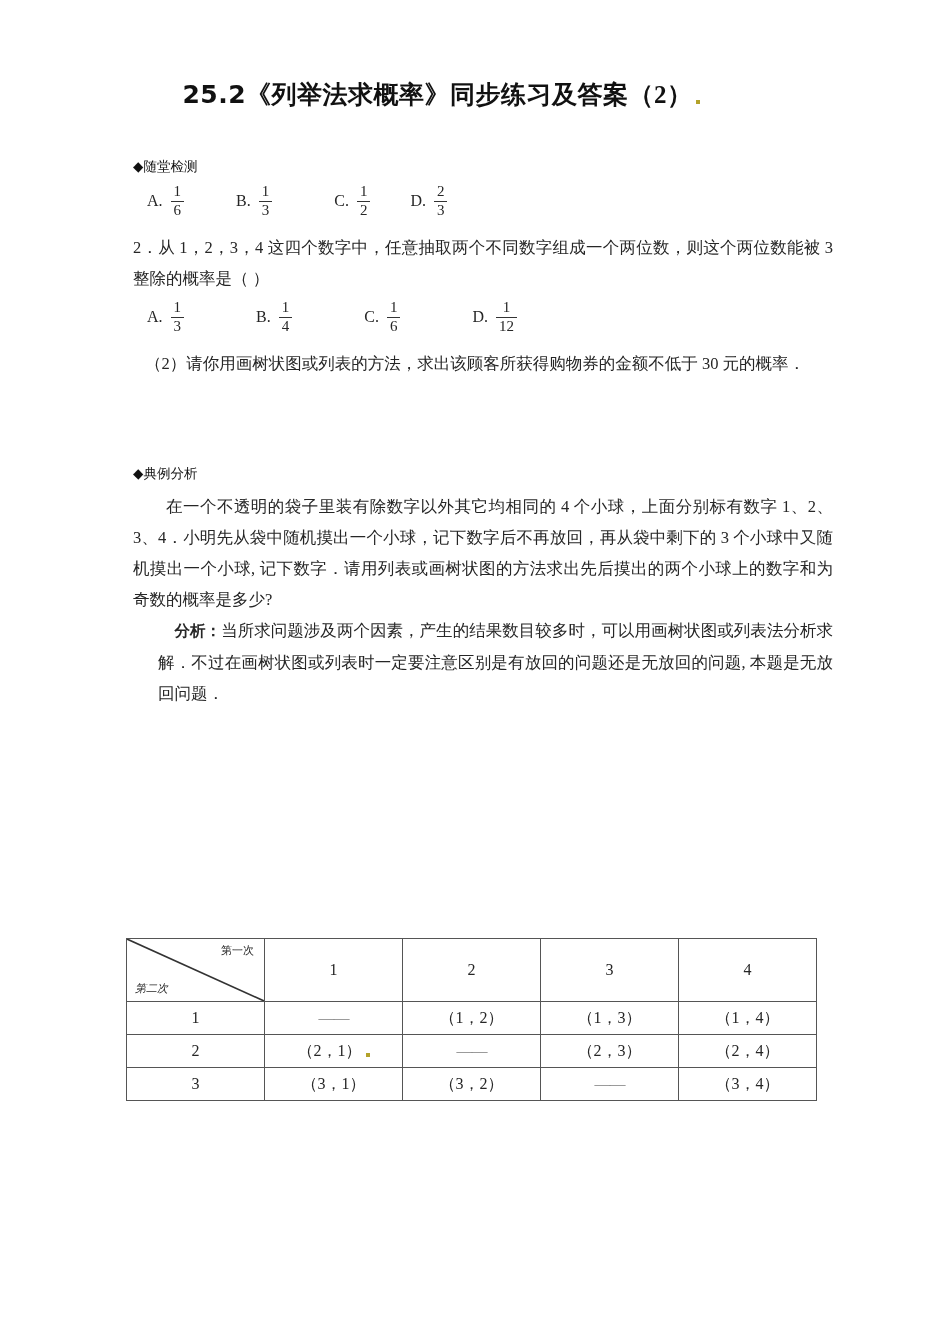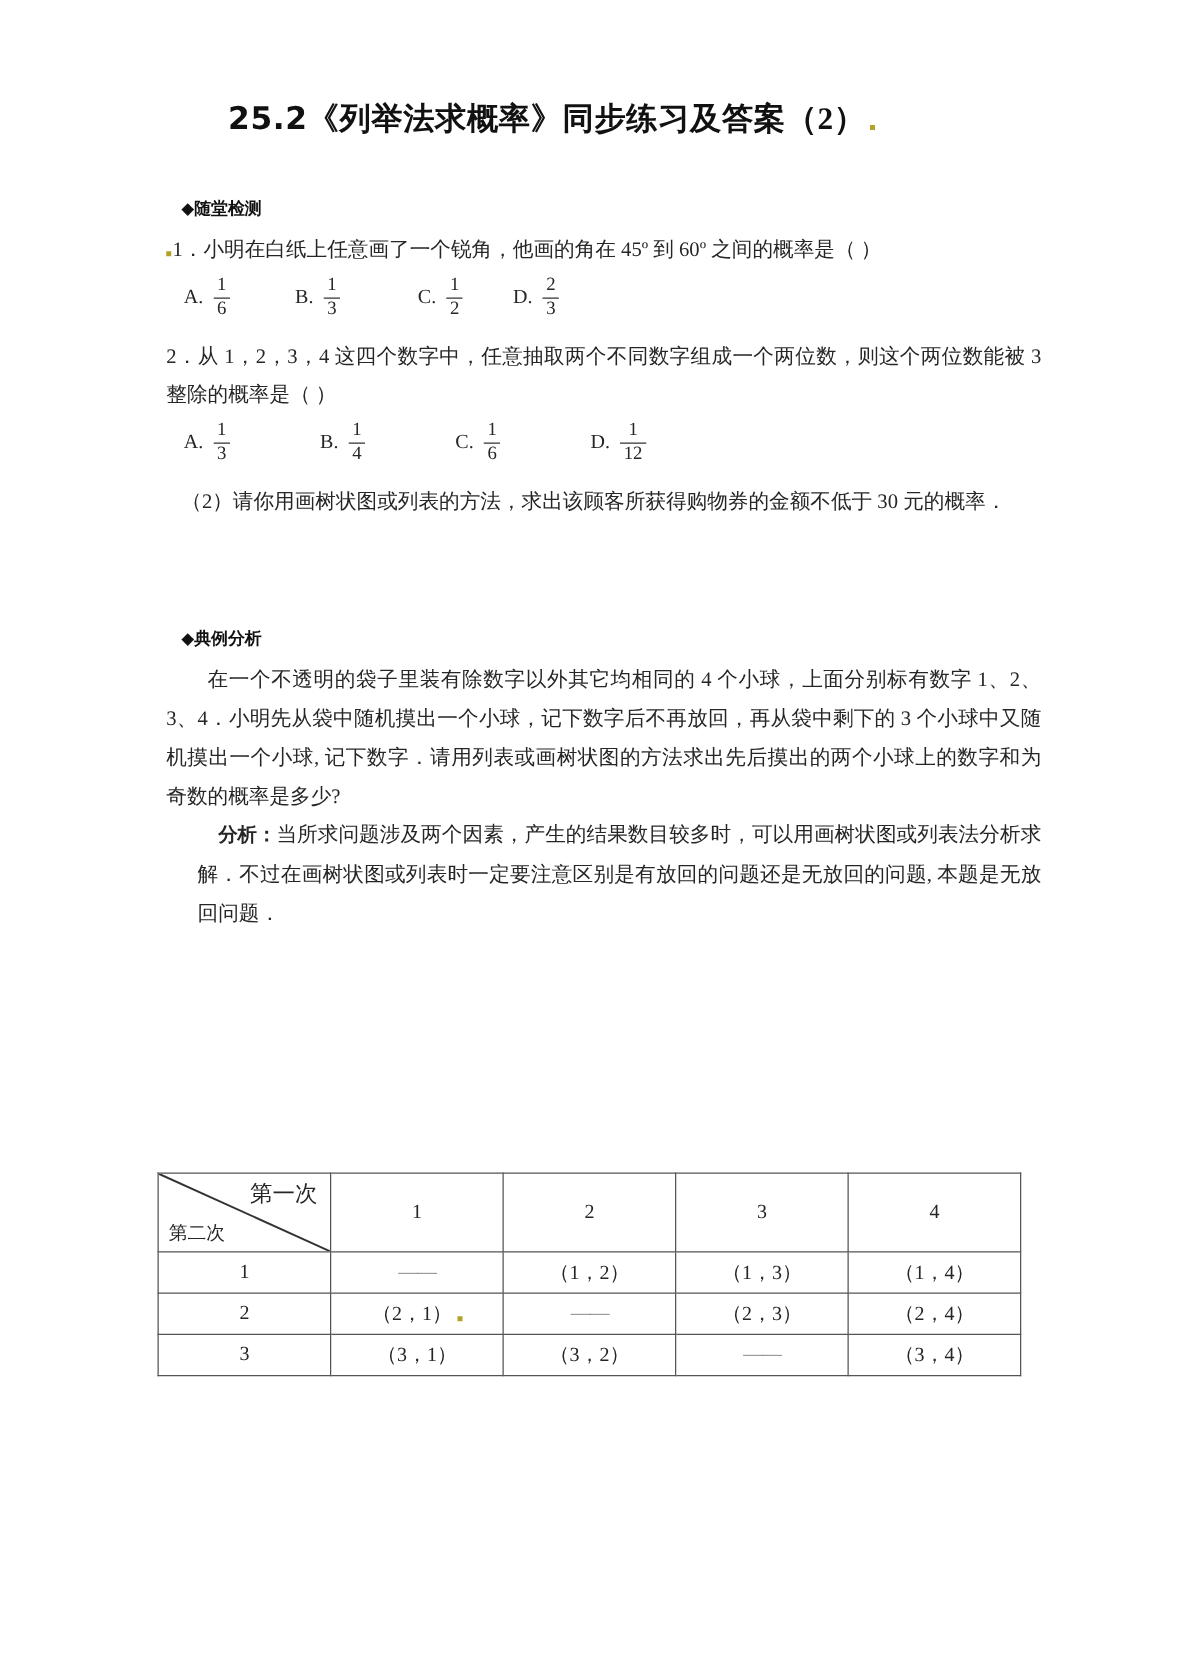--- a/index.html
+++ b/index.html
@@ -64,24 +64,24 @@
   
   .content {
     position: absolute;
     left: 133px;
     top: 158px;
     width: 700px;
   }
 
   .sec-head {
     font-family: "DejaVu Sans", "Liberation Sans", sans-serif;
-    font-weight: bold;
+    font-weight: normal;
     font-size: 13.5px;
     color: #111;
-    margin: 0 0 8px 12px;
+    margin: 0 0 8px 0;
     letter-spacing: 0px;
   }
 
   .para {
     font-size: 16.5px;
     line-height: 31px;
     margin: 0;
     text-align: justify;
     text-justify: inter-ideograph;
     color: #262626;
@@ -168,27 +168,28 @@
   .corner-diag {
     position: absolute;
     left: 0; top: 0;
     width: 100%;
     height: 100%;
   }
   .lbl-first {
     position: absolute;
     right: 10px;
     top: 4px;
-    font-size: 18px;
+    font-size: 11px;
   }
   .lbl-second {
     position: absolute;
     left: 8px;
     bottom: 5px;
-    font-size: 15px;
+    font-size: 11px;
+    font-style: italic;
   }
   .dash-cell {
     color: #8a8a8a;
     letter-spacing: -1px;
   }
   .cell-speck {
     display: inline-block;
     width: 4px;
     height: 4px;
     background: #b3a22a;
@@ -206,21 +207,20 @@
 
   <div class="doc-title">
     <span>25.2《列举法求概率》同步练习及答案</span><span class="title-suffix">（2）</span><span class="speck"></span>
   </div>
 
   <div class="content">
 
     <div class="sec-head">◆随堂检测</div>
 
     <div class="q-block">
-      <p class="para"><span class="speck-lead"></span><span>1．</span><span>小明在白纸上任意画了一个锐角，他画的角在 45º 到 60º 之间的概率是（    ）</span></p>
       <div class="opts">
         <div class="opt" style="margin-right:52px;">
           <span class="opt-letter">A.</span>
           <span class="frac">
             <span class="num">1</span>
             <span class="den">6</span>
           </span>
         </div>
         <div class="opt" style="margin-right:62px;">
           <span class="opt-letter">B.</span>

